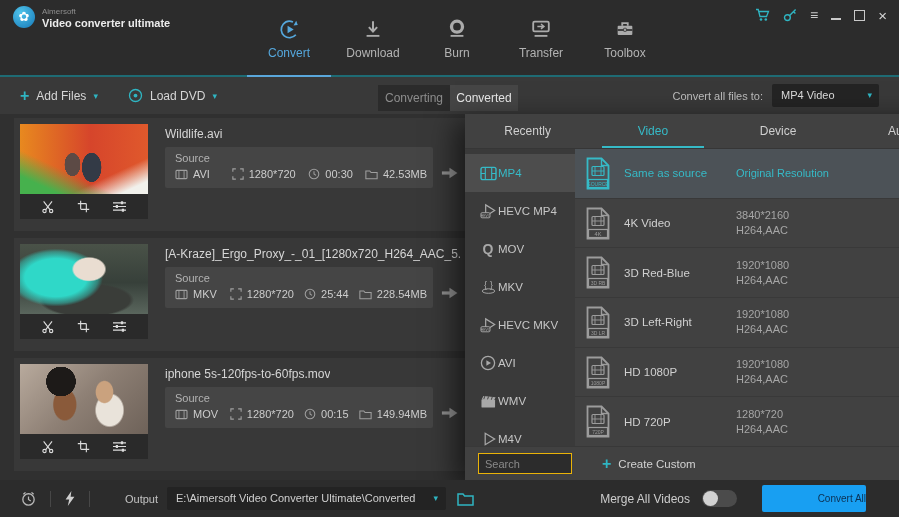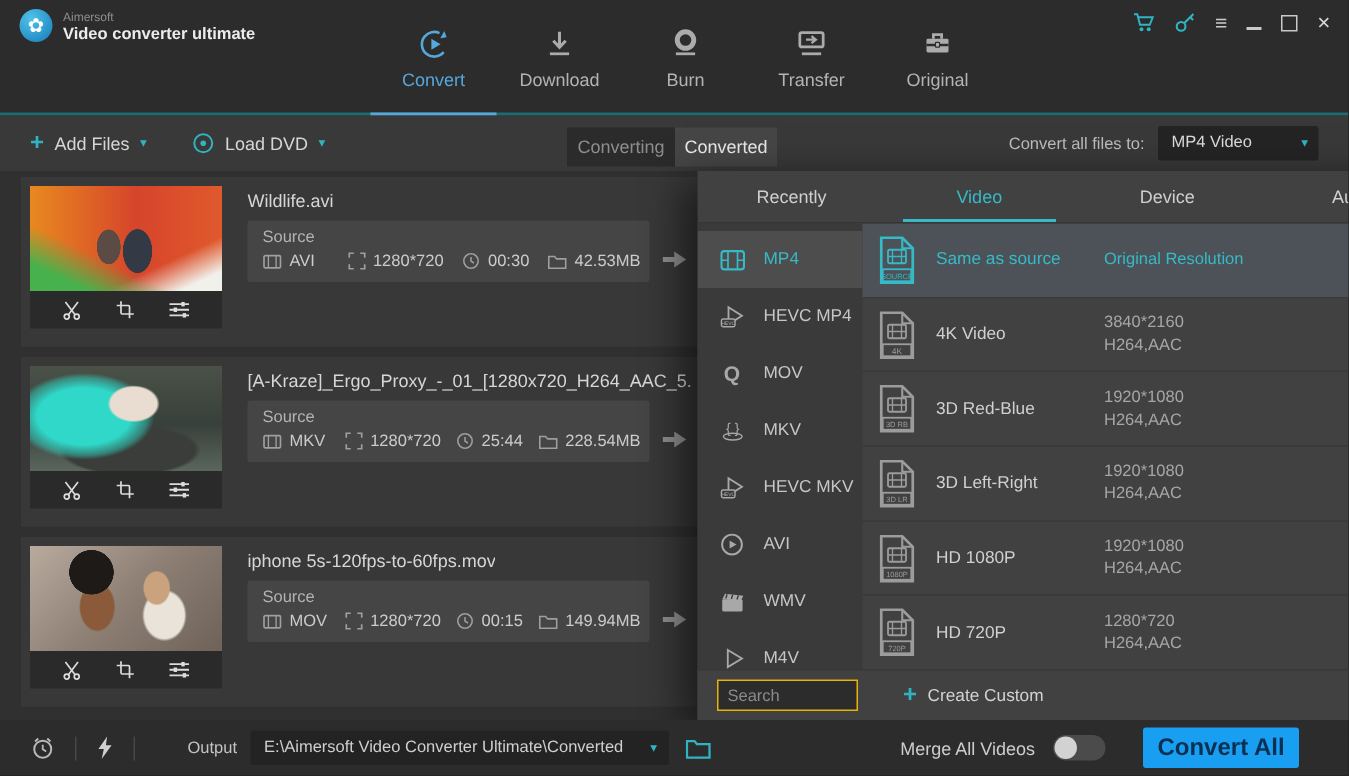--- a/index.html
+++ b/index.html
@@ -83,21 +83,21 @@
 
   
   .panel{position:absolute;left:465px;top:114px;width:501px;height:366px;background:#414141;
          box-shadow:-10px 6px 26px rgba(0,0,0,.55);}
   .panel-tabs{display:flex;height:34px;border-bottom:1px solid #363636;}
   .p-tab{flex:1;text-align:center;line-height:34px;font-size:12px;color:#cfcfcf;cursor:pointer;position:relative;}
   .p-tab.active{color:#36bac7;}
   .p-tab.active::after{content:"";position:absolute;left:12px;right:12px;bottom:0;height:2px;background:#36bac7;}
   .panel-body{position:absolute;top:35px;bottom:33px;left:0;right:0;display:flex;overflow:hidden;}
   .fmt-col{width:110px;background:#3a3a3a;padding-top:5px;box-sizing:border-box;overflow:hidden;}
-  .fmt-item{height:38px;display:flex;align-items:center;gap:11px;padding-left:13px;font-size:11.5px;
+  .fmt-item{height:38px;display:flex;align-items:center;padding-left:13px;font-size:11.5px;
             color:#c6c6c6;cursor:pointer;}
   .fmt-item.selected{background:#4d4d4d;color:#36bac7;}
   .fmt-ic{width:20px;display:flex;justify-content:center;color:#a8a8a8;}
   .fmt-item.selected .fmt-ic{color:#36bac7;}
   .q-letter{font-weight:bold;font-size:14px;}
   .opt-col{flex:1;display:flex;flex-direction:column;}
   .opt-row{height:49px;border-bottom:1px solid #393939;display:flex;align-items:center;
            padding:0 12px 0 10px;box-sizing:content-box;cursor:pointer;color:#9c9c9c;}
   .opt-row.selected{background:#4c5257;}
   .opt-name{margin-left:13px;flex:0 0 112px;font-size:11.5px;color:#d0d0d0;}
@@ -121,22 +121,22 @@
   .out-label{font-size:11px;color:#c3c3c3;margin-left:22px;}
   .out-dd{width:248px;height:23px;background:#232323;border-radius:2px;margin-left:9px;font-size:11px;
           color:#cfcfcf;line-height:23px;padding:0 22px 0 9px;position:relative;white-space:nowrap;
           overflow:hidden;cursor:pointer;}
   .out-dd .caret{position:absolute;right:8px;top:0;line-height:23px;}
   .f-folder{margin-left:11px;}
   .f-spacer{flex:1;}
   .merge-label{font-size:12px;color:#cdcdcd;}
   .toggle{width:35px;height:17px;border-radius:9px;background:#4b4b4b;margin:0 25px 0 12px;position:relative;cursor:pointer;}
   .toggle-knob{position:absolute;left:1px;top:1px;width:15px;height:15px;border-radius:50%;background:#d2d2d2;}
-  .convert-all{width:104px;height:27px;background:#189ff2;color:#0c3052;font-weight:bold;font-size:16px;
-               text-align:center;line-height:27px;border-radius:2px;cursor:pointer;margin-right:33px;}
+  .convert-all{width:104px;height:27px;background:#189ff2;color:#0c3052;font-weight:normal;font-size:10px;
+               text-align:right;line-height:27px;border-radius:2px;cursor:pointer;margin-right:33px;}
 </style>
 </head>
 <body>
 
 <div class="app">
 
   <div class="header">
     <div class="logo">
       <div class="logo-badge">✿</div>
       <div class="logo-text">
@@ -186,21 +186,21 @@
       </div>
       <div class="nav-tab">
         <span class="nav-ic">
           <svg width="22" height="22" viewBox="0 0 24 24">
               <path d="M9 8.5V5.5h6v3" fill="none" stroke="#ababab" stroke-width="2"></path>
               <rect x="4" y="8.5" width="16" height="10" rx="1" fill="#ababab"></rect>
               <rect x="4" y="12.2" width="16" height="1.8" fill="#2c2c2c"></rect>
               <rect x="10.5" y="11.2" width="3" height="3.4" rx=".5" fill="#ababab" stroke="#2c2c2c" stroke-width=".8"></rect>
             </svg>
         </span>
-        <span class="nav-label">Original</span>
+        <span class="nav-label">Toolbox</span>
       </div>
     </nav>
     <div class="convert-underline"></div>
 
     <div class="win-controls">
       <span class="wc">
         <svg width="15" height="14" viewBox="0 0 15 14">
             <path d="M1 1.5h2.2l1.8 7h6.5l2-5H4" fill="none" stroke="#2fb5c2" stroke-width="1.3"></path>
             <circle cx="6" cy="11.5" r="1.3" fill="#2fb5c2"></circle>
             <circle cx="10.8" cy="11.5" r="1.3" fill="#2fb5c2"></circle>

